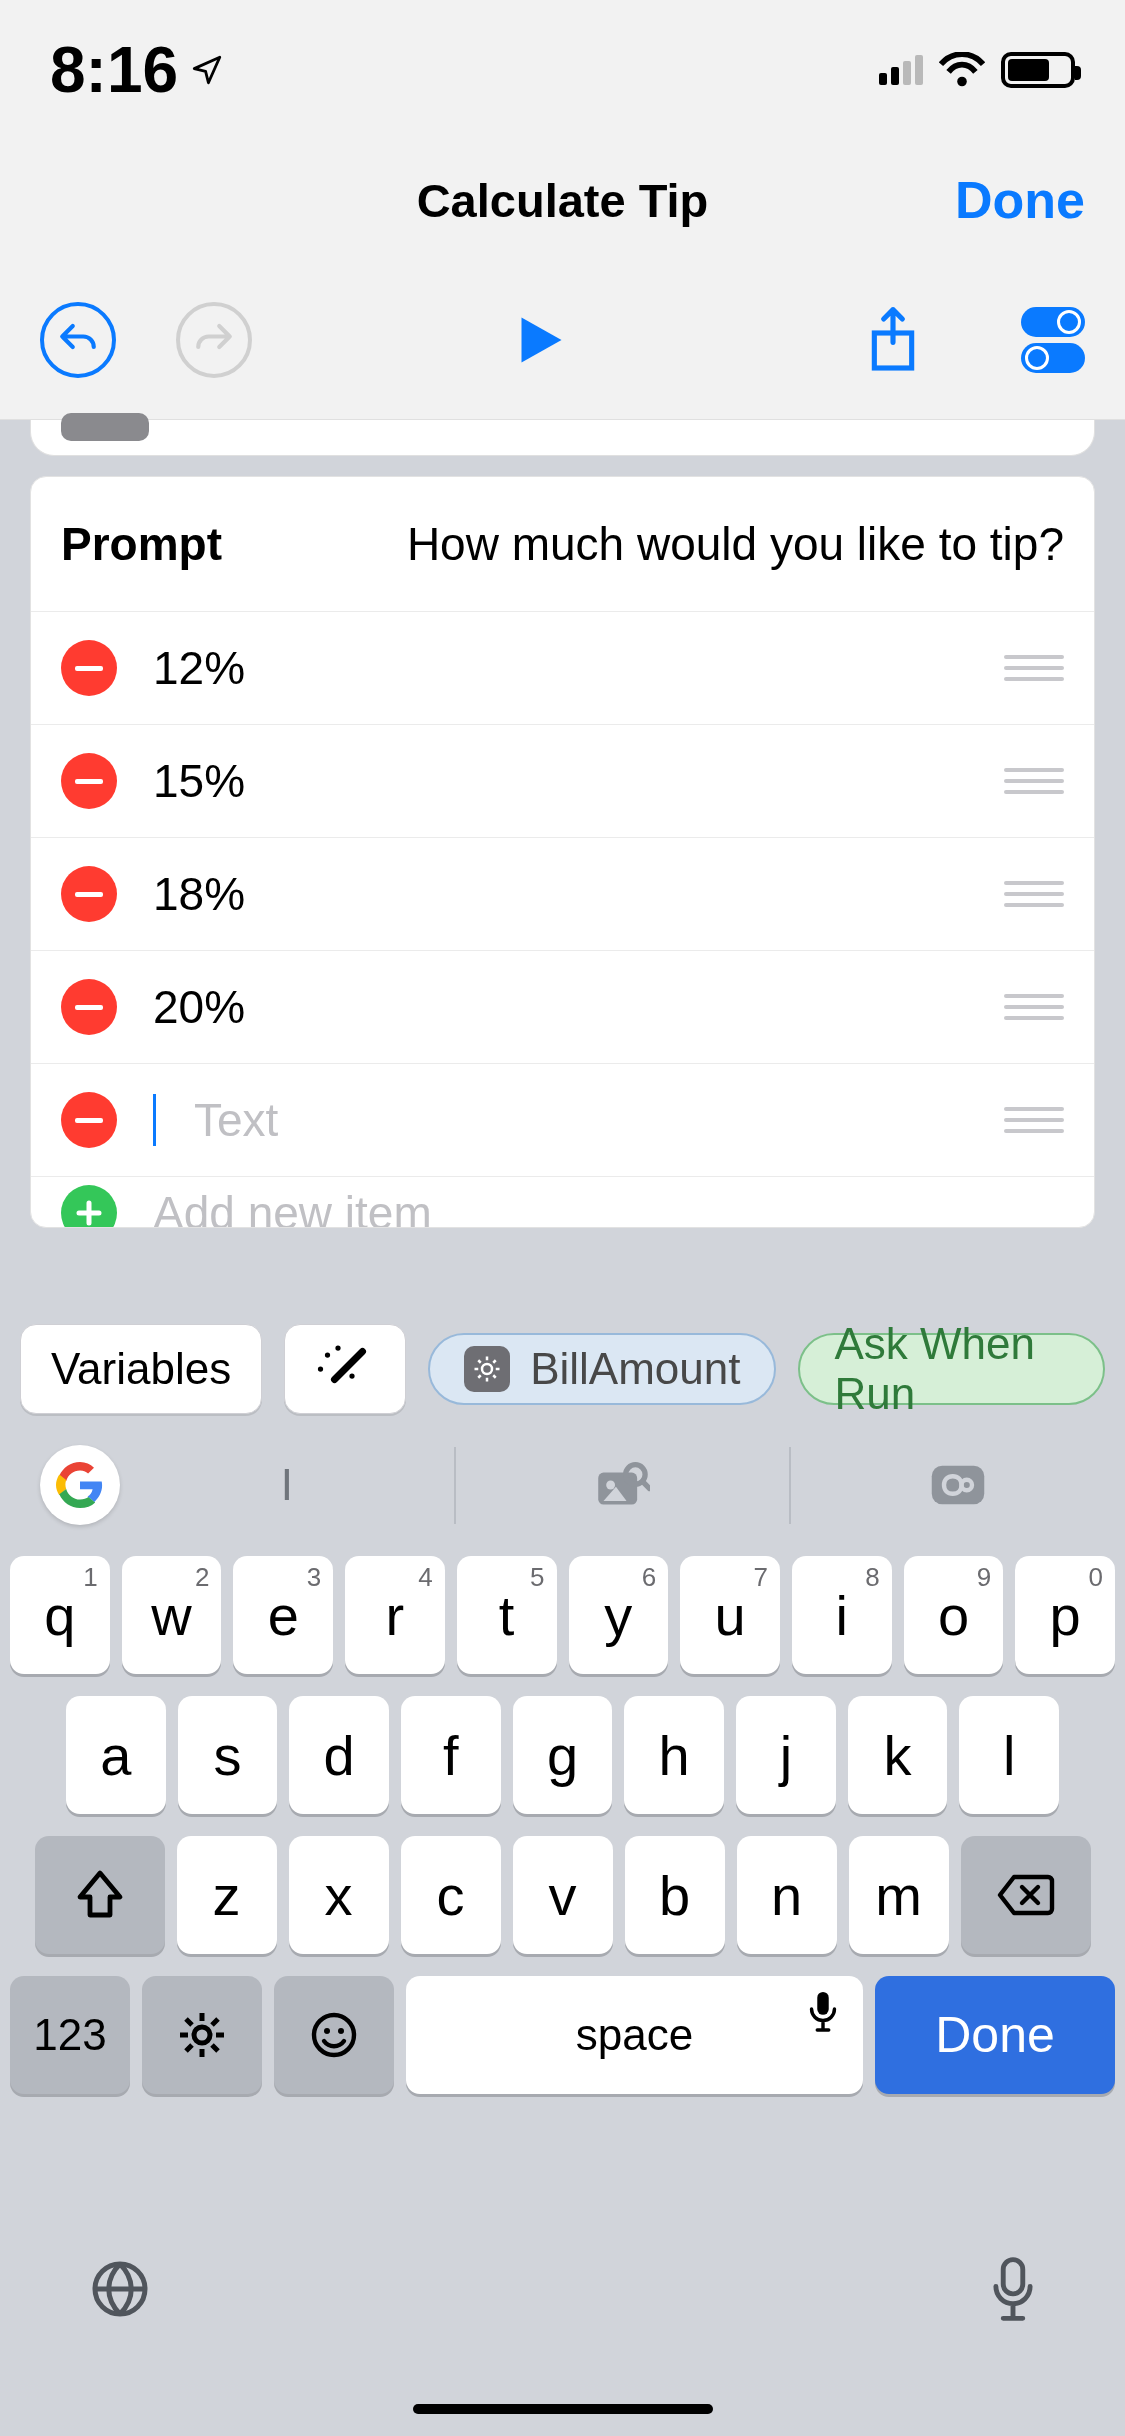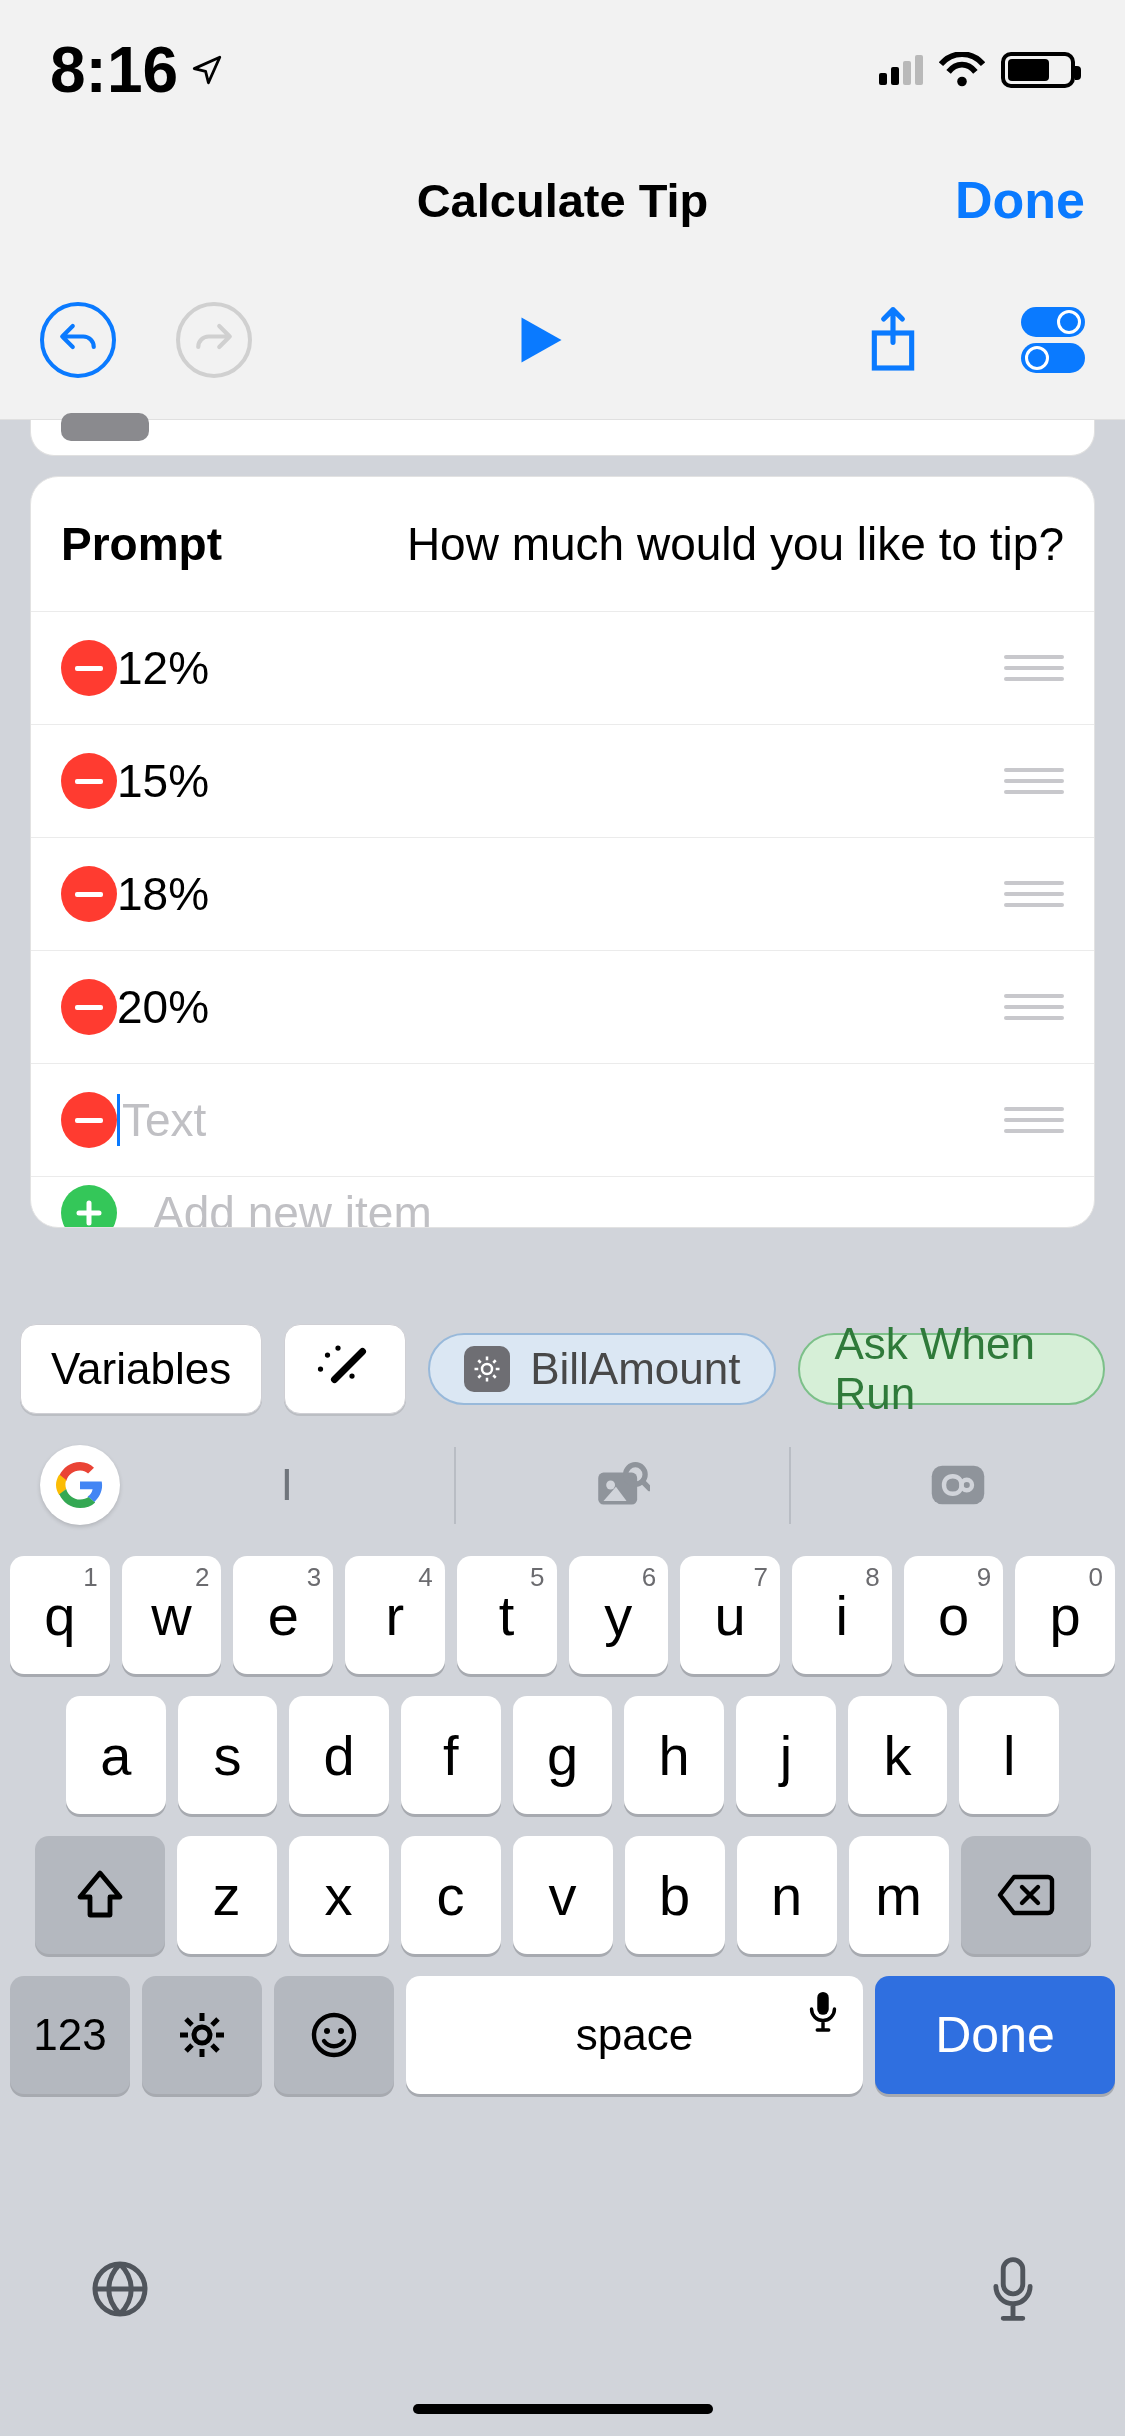--- a/index.html
+++ b/index.html
@@ -122,36 +122,37 @@
     height:36px; display:flex; align-items:center;
   }
   .frag-pill{
     width:88px;height:28px;background:#8a8a8e;border-radius:10px;
     margin-top:-2px;
   }
 
   .card{
     margin-top:20px;
     background:#fff;
-    border-radius:28px;
+    border-radius:16px;
     border:1px solid #e2e2e2;
     overflow:hidden;
   }
   .prompt-row{
     display:flex; align-items:center;
     padding:40px 30px;
     border-bottom:1px solid #ebebeb;
   }
   .prompt-label{ font-size:46px; font-weight:600; color:#000;}
   .prompt-value{ margin-left:auto; font-size:46px; color:#000;}
 
   .item-row{
     display:flex; align-items:center;
     padding:28px 30px;
     border-bottom:1px solid #ebebeb;
+    gap:36px;
   }
   .del-btn{
     width:56px;height:56px;border-radius:50%;
     background:#ff3b30; display:flex;align-items:center;justify-content:center;
   }
   .del-btn span{width:28px;height:5px;background:#fff;border-radius:2px;}
   .item-label{font-size:46px;color:#000;}
   .item-input{
     border:none; outline:none; font-size:46px;
     color:#7f1d1d; flex:1; padding:0;

